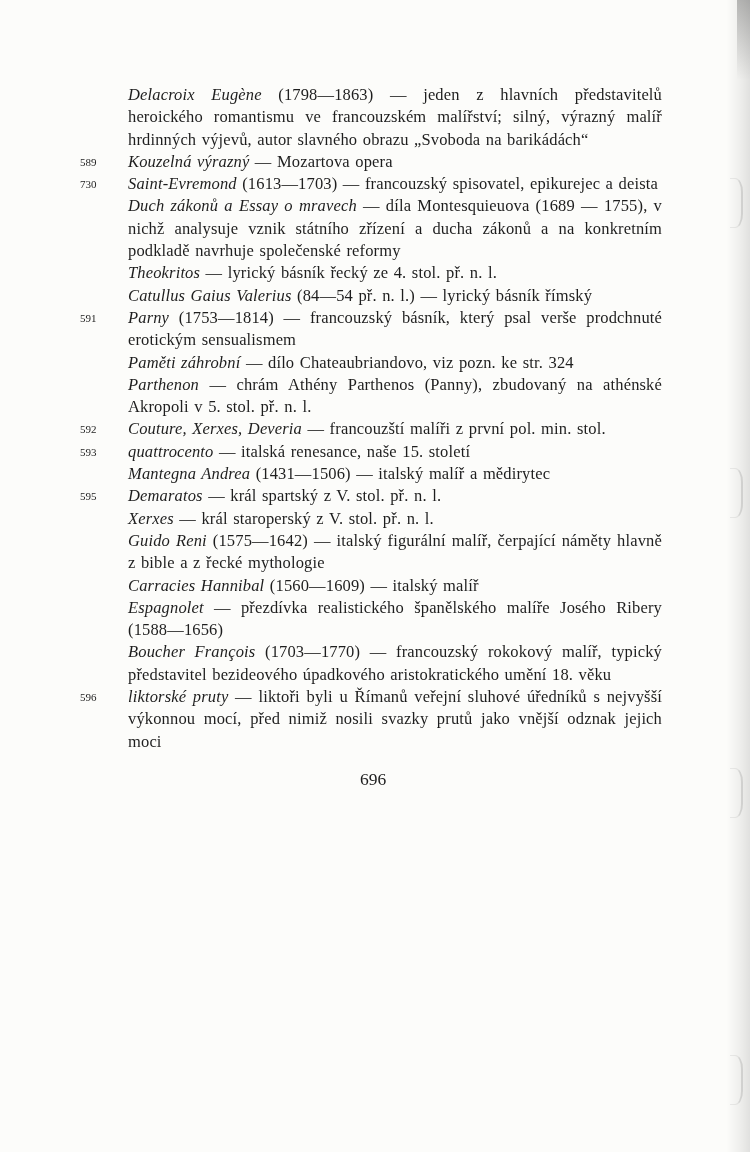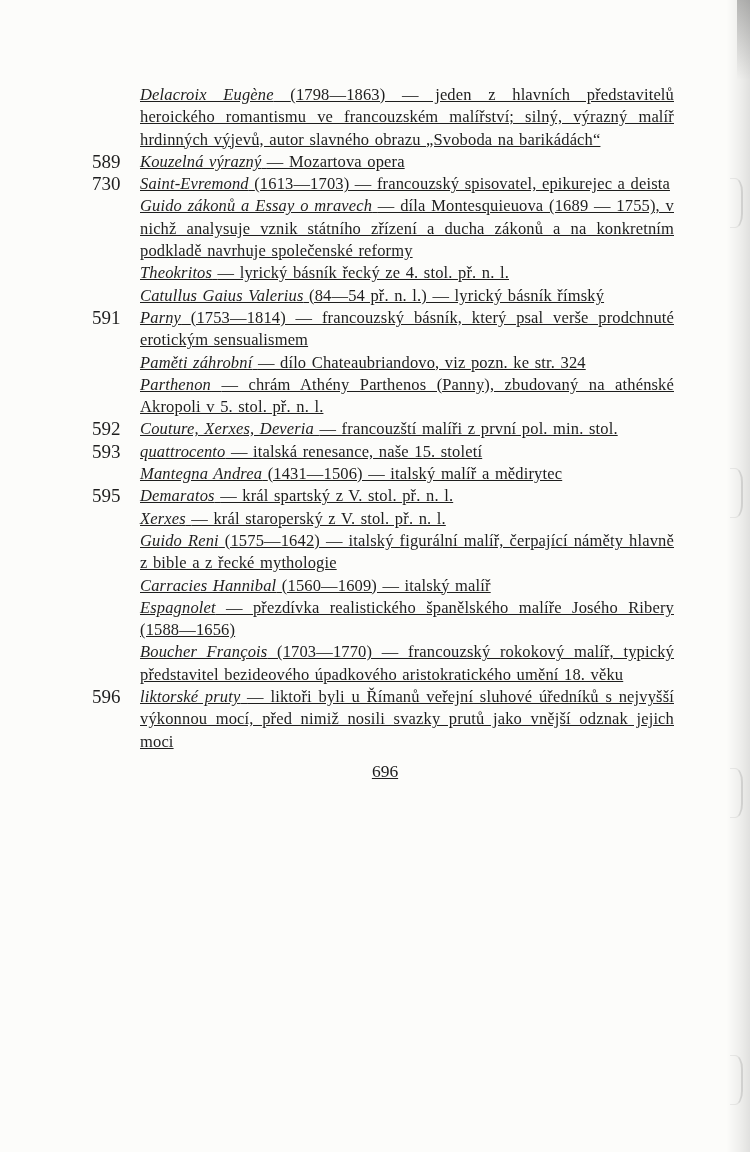--- a/index.html
+++ b/index.html
@@ -4,34 +4,34 @@
 <style>
   html,body { margin:0; padding:0; background:#e8e8e6; }
   .page {
     position:relative;
     width:750px; height:1152px;
     background:#fcfcfa;
     font-family:"Liberation Serif","DejaVu Serif",serif;
     color:#1e1e1e;
     overflow:hidden;
   }
-  .content { position:absolute; top:84px; left:140px; width:534px;text-decoration:underline; }
+  .content { position:absolute; top:84px; left:128px; width:534px; }
   .entry { position:relative; }
   .entry-num {
     position:absolute; left:-48px; top:0;
-    font-size:19px; line-height:22.3px;
+    font-size:11px; line-height:22.3px;
   }
   .item {
     margin:0; text-align:justify;
     font-size:16.5px; line-height:22.3px;
     letter-spacing:0.15px; word-spacing:1.2px;
   }
   .term { font-style:italic; }
   .pagenum {
-    margin-top:8px; padding-right:44px;
+    margin-top:16px; padding-right:44px;
     text-align:center; font-size:17.5px;
   }
   
   .edge-shade {
     position:absolute; top:0; right:0; width:24px; height:100%;
     background:linear-gradient(to right, rgba(0,0,0,0) 0%, rgba(0,0,0,0.05) 55%, rgba(0,0,0,0.11) 100%);
   }
   .corner-shade {
     position:absolute; top:0; right:0; width:13px; height:80px;
     background:linear-gradient(to bottom, rgba(40,40,40,0.30), rgba(40,40,40,0));
@@ -58,21 +58,21 @@
     </div>
 
     <div class="entry">
       <span class="entry-num">589</span>
       <p class="item"><i class="term">Kouzelná výrazný</i> <span>— Mozartova opera</span></p>
     </div>
 
     <div class="entry">
       <span class="entry-num">730</span>
       <p class="item"><i class="term">Saint-Evremond</i> <span>(1613—1703) — francouzský spisovatel, epikurejec a deista</span></p>
-      <p class="item"><i class="term">Guido zákonů a Essay o mravech</i> <span>— díla Montesquieuova (1689 — 1755), v nichž analysuje vznik státního zřízení a ducha zákonů a na konkretním podkladě navrhuje společenské reformy</span></p>
+      <p class="item"><i class="term">Duch zákonů a Essay o mravech</i> <span>— díla Montesquieuova (1689 — 1755), v nichž analysuje vznik státního zřízení a ducha zákonů a na konkretním podkladě navrhuje společenské reformy</span></p>
       <p class="item"><i class="term">Theokritos</i> <span>— lyrický básník řecký ze 4. stol. př. n. l.</span></p>
       <p class="item"><i class="term">Catullus Gaius Valerius</i> <span>(84—54 př. n. l.) — lyrický básník římský</span></p>
     </div>
 
     <div class="entry">
       <span class="entry-num">591</span>
       <p class="item"><i class="term">Parny</i> <span>(1753—1814) — francouzský básník, který psal verše prodchnuté erotickým sensualismem</span></p>
       <p class="item"><i class="term">Paměti záhrobní</i> <span>— dílo Chateaubriandovo, viz pozn. ke str. 324</span></p>
       <p class="item"><i class="term">Parthenon</i> <span>— chrám Athény Parthenos (Panny), zbudovaný na athénské Akropoli v 5. stol. př. n. l.</span></p>
     </div>

